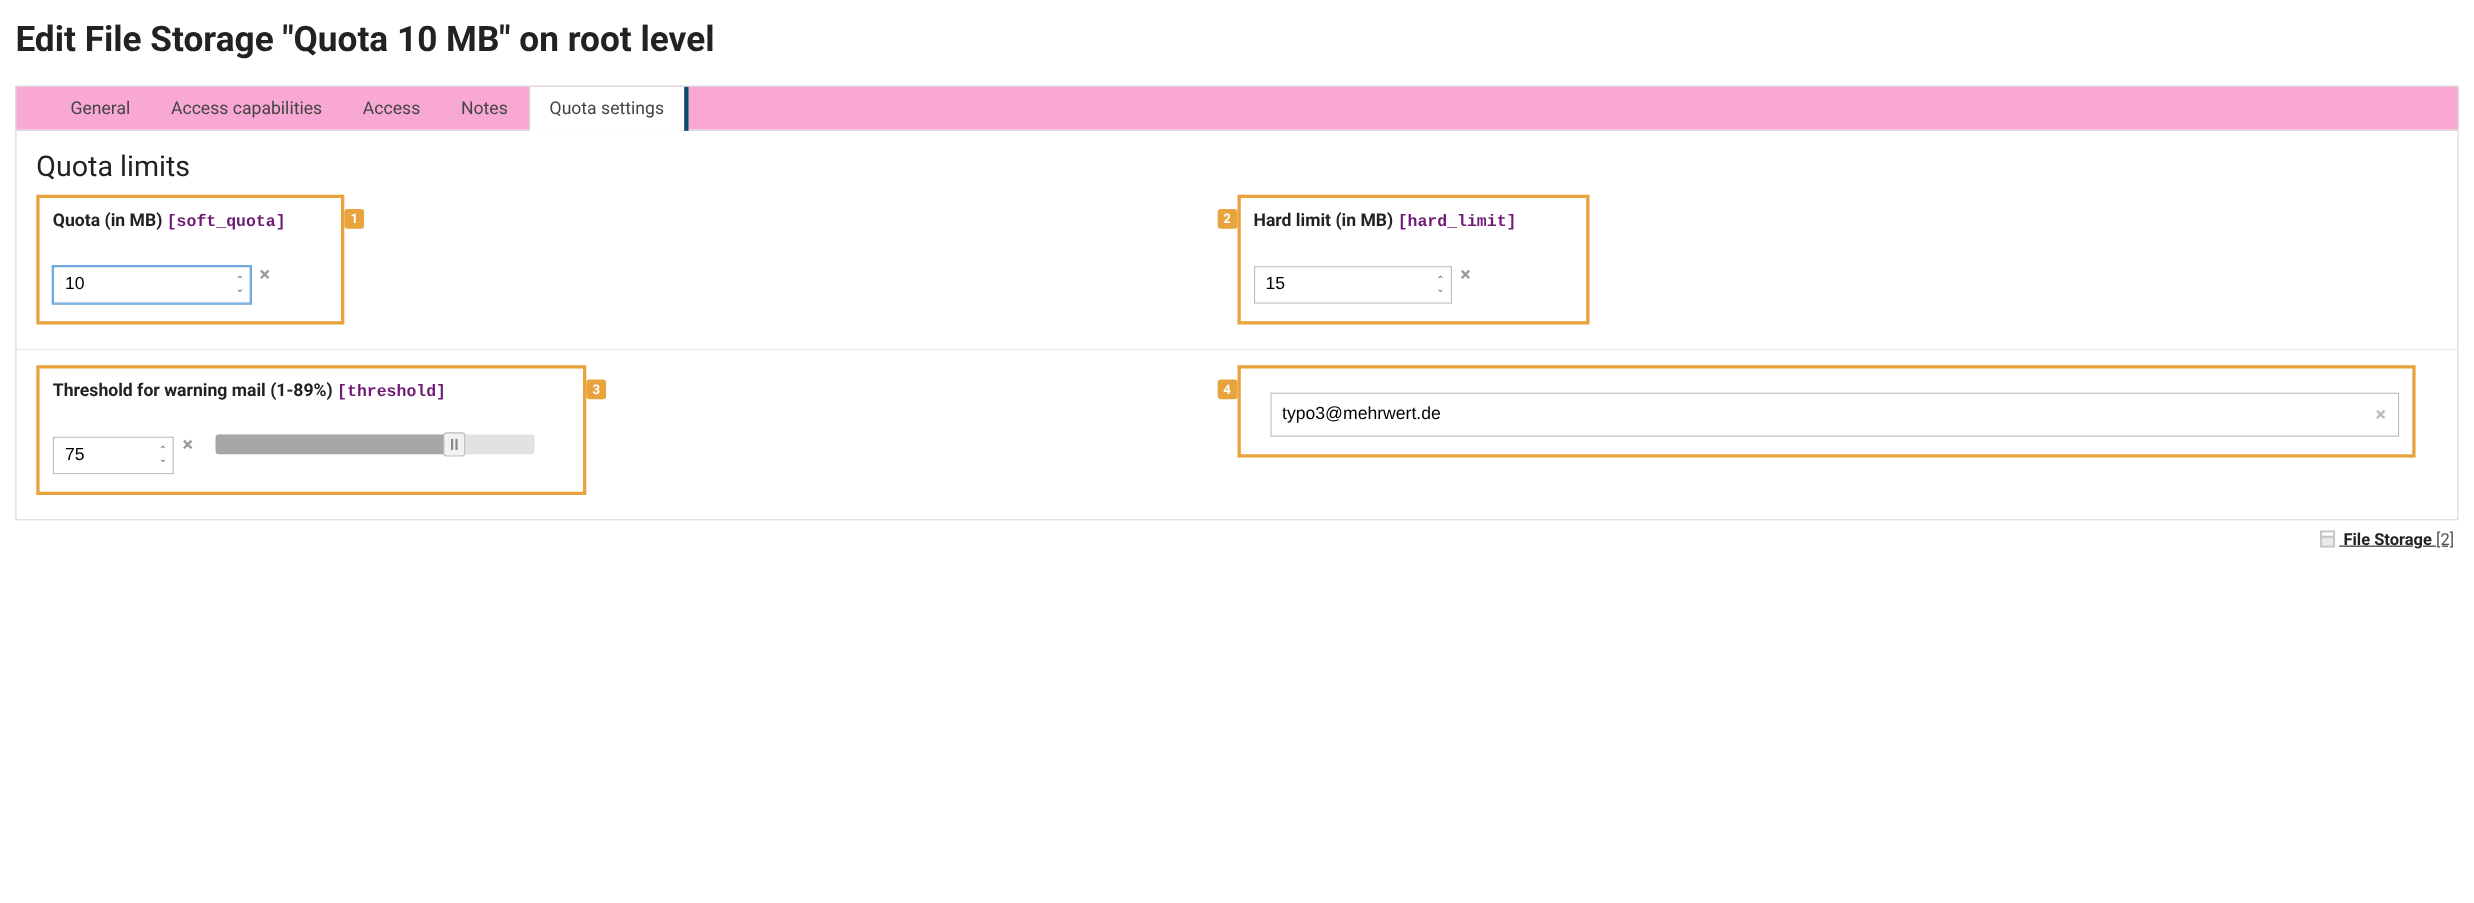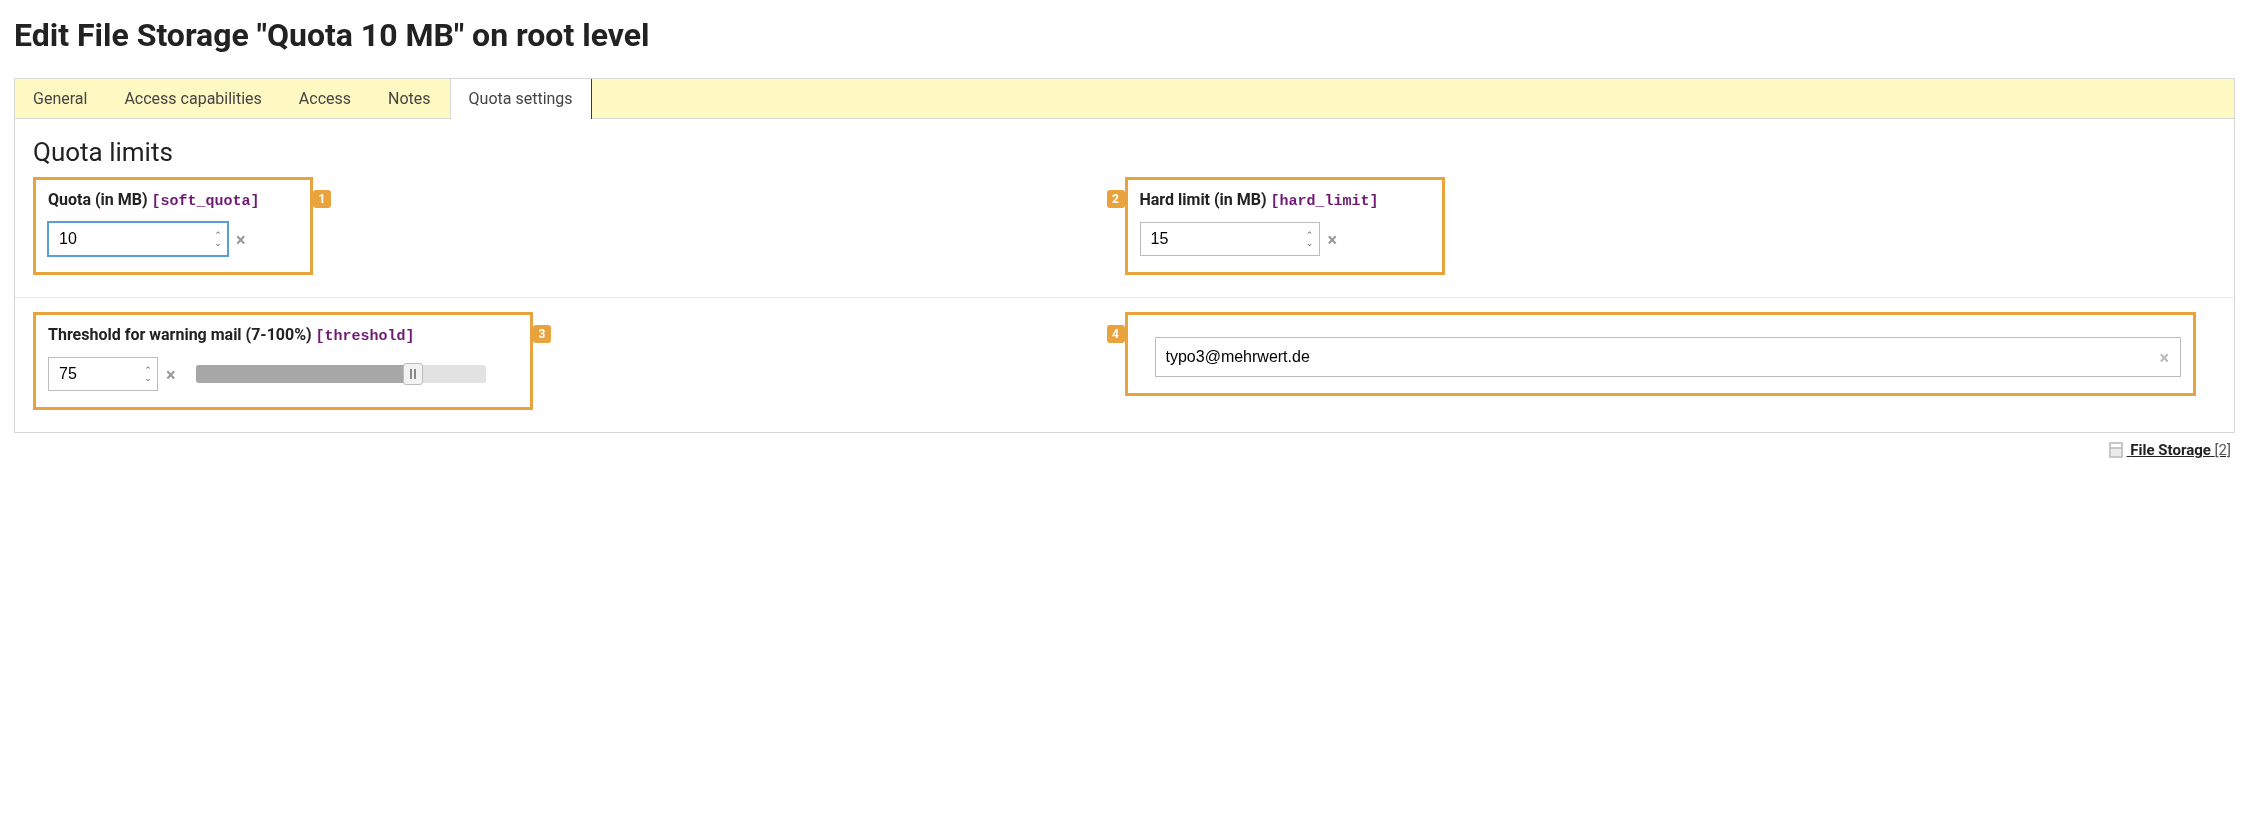--- a/index.html
+++ b/index.html
@@ -10,35 +10,36 @@
     color: #222;
     background: #fff;
   }
   h1.page-title {
     font-size: 32px;
     font-weight: 700;
     margin: 6px 0 24px 0;
   }
   .tabs {
     display: flex;
-    background: #fef9c3;
+    background: #f9a8d4;
     border: 1px solid #d7d7d7;
     border-bottom: none;
+    padding-left: 31px;
   }
   .tab {
     padding: 10px 18px;
     font-size: 16px;
     color: #444;
     cursor: pointer;
     border-right: 1px solid transparent;
   }
   .tab.active {
     background: #fff;
     border-left: 1px solid #d7d7d7;
-    border-right: 1px solid #0c4a6e;
+    border-right: 4px solid #0c4a6e;
     margin-bottom: -1px;
   }
   .panel {
     border: 1px solid #d7d7d7;
     background: #fff;
   }
   .section {
     padding: 14px 18px 22px 18px;
     border-top: 1px solid #e8e8e8;
   }
@@ -98,21 +99,21 @@
   }
   .num-input {
     width: 180px;
     height: 34px;
     border: 1px solid #bcbcbc;
     padding: 4px 28px 4px 10px;
     font-size: 16px;
     position: relative;
   }
   .num-input.focused { border: 1px solid #5b9dd9; box-shadow: 0 0 0 1px #5b9dd9; }
-  .num-box { position: relative; display: inline-block; }
+  .num-box { position: relative; display: inline-block; margin-top: 20px; }
   .spinner {
     position: absolute;
     right: 1px;
     top: 1px;
     bottom: 1px;
     width: 18px;
     display: flex;
     flex-direction: column;
     justify-content: center;
     align-items: center;
@@ -256,21 +257,21 @@
         </div>
       </div>
     </div>
   </div>
 
   <div class="section">
     <div class="row">
       <div class="col" style="max-width:50%">
         <div class="hl" style="display:inline-block; min-width:500px;">
           <span class="badge badge-right">3</span>
-          <span class="field-label">Threshold for warning mail (7-100%)</span>
+          <span class="field-label">Threshold for warning mail (1-89%)</span>
           <span class="tech-name">[threshold]</span>
           <div class="field-body">
             <div class="slider-row">
               <div class="num-wrap">
                 <span class="num-box">
                   <input class="num-input" value="75" style="">
                   <span class="spinner">
                     <span class="arrow">⌃</span>
                     <span class="arrow">⌄</span>
                   </span>

